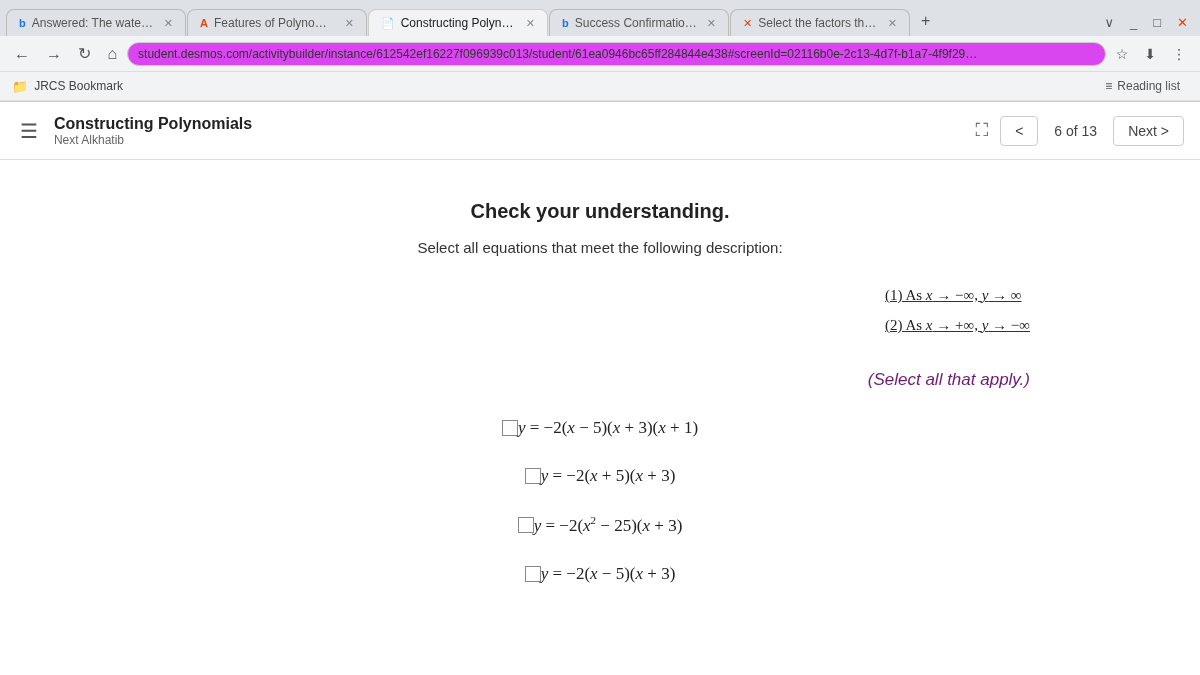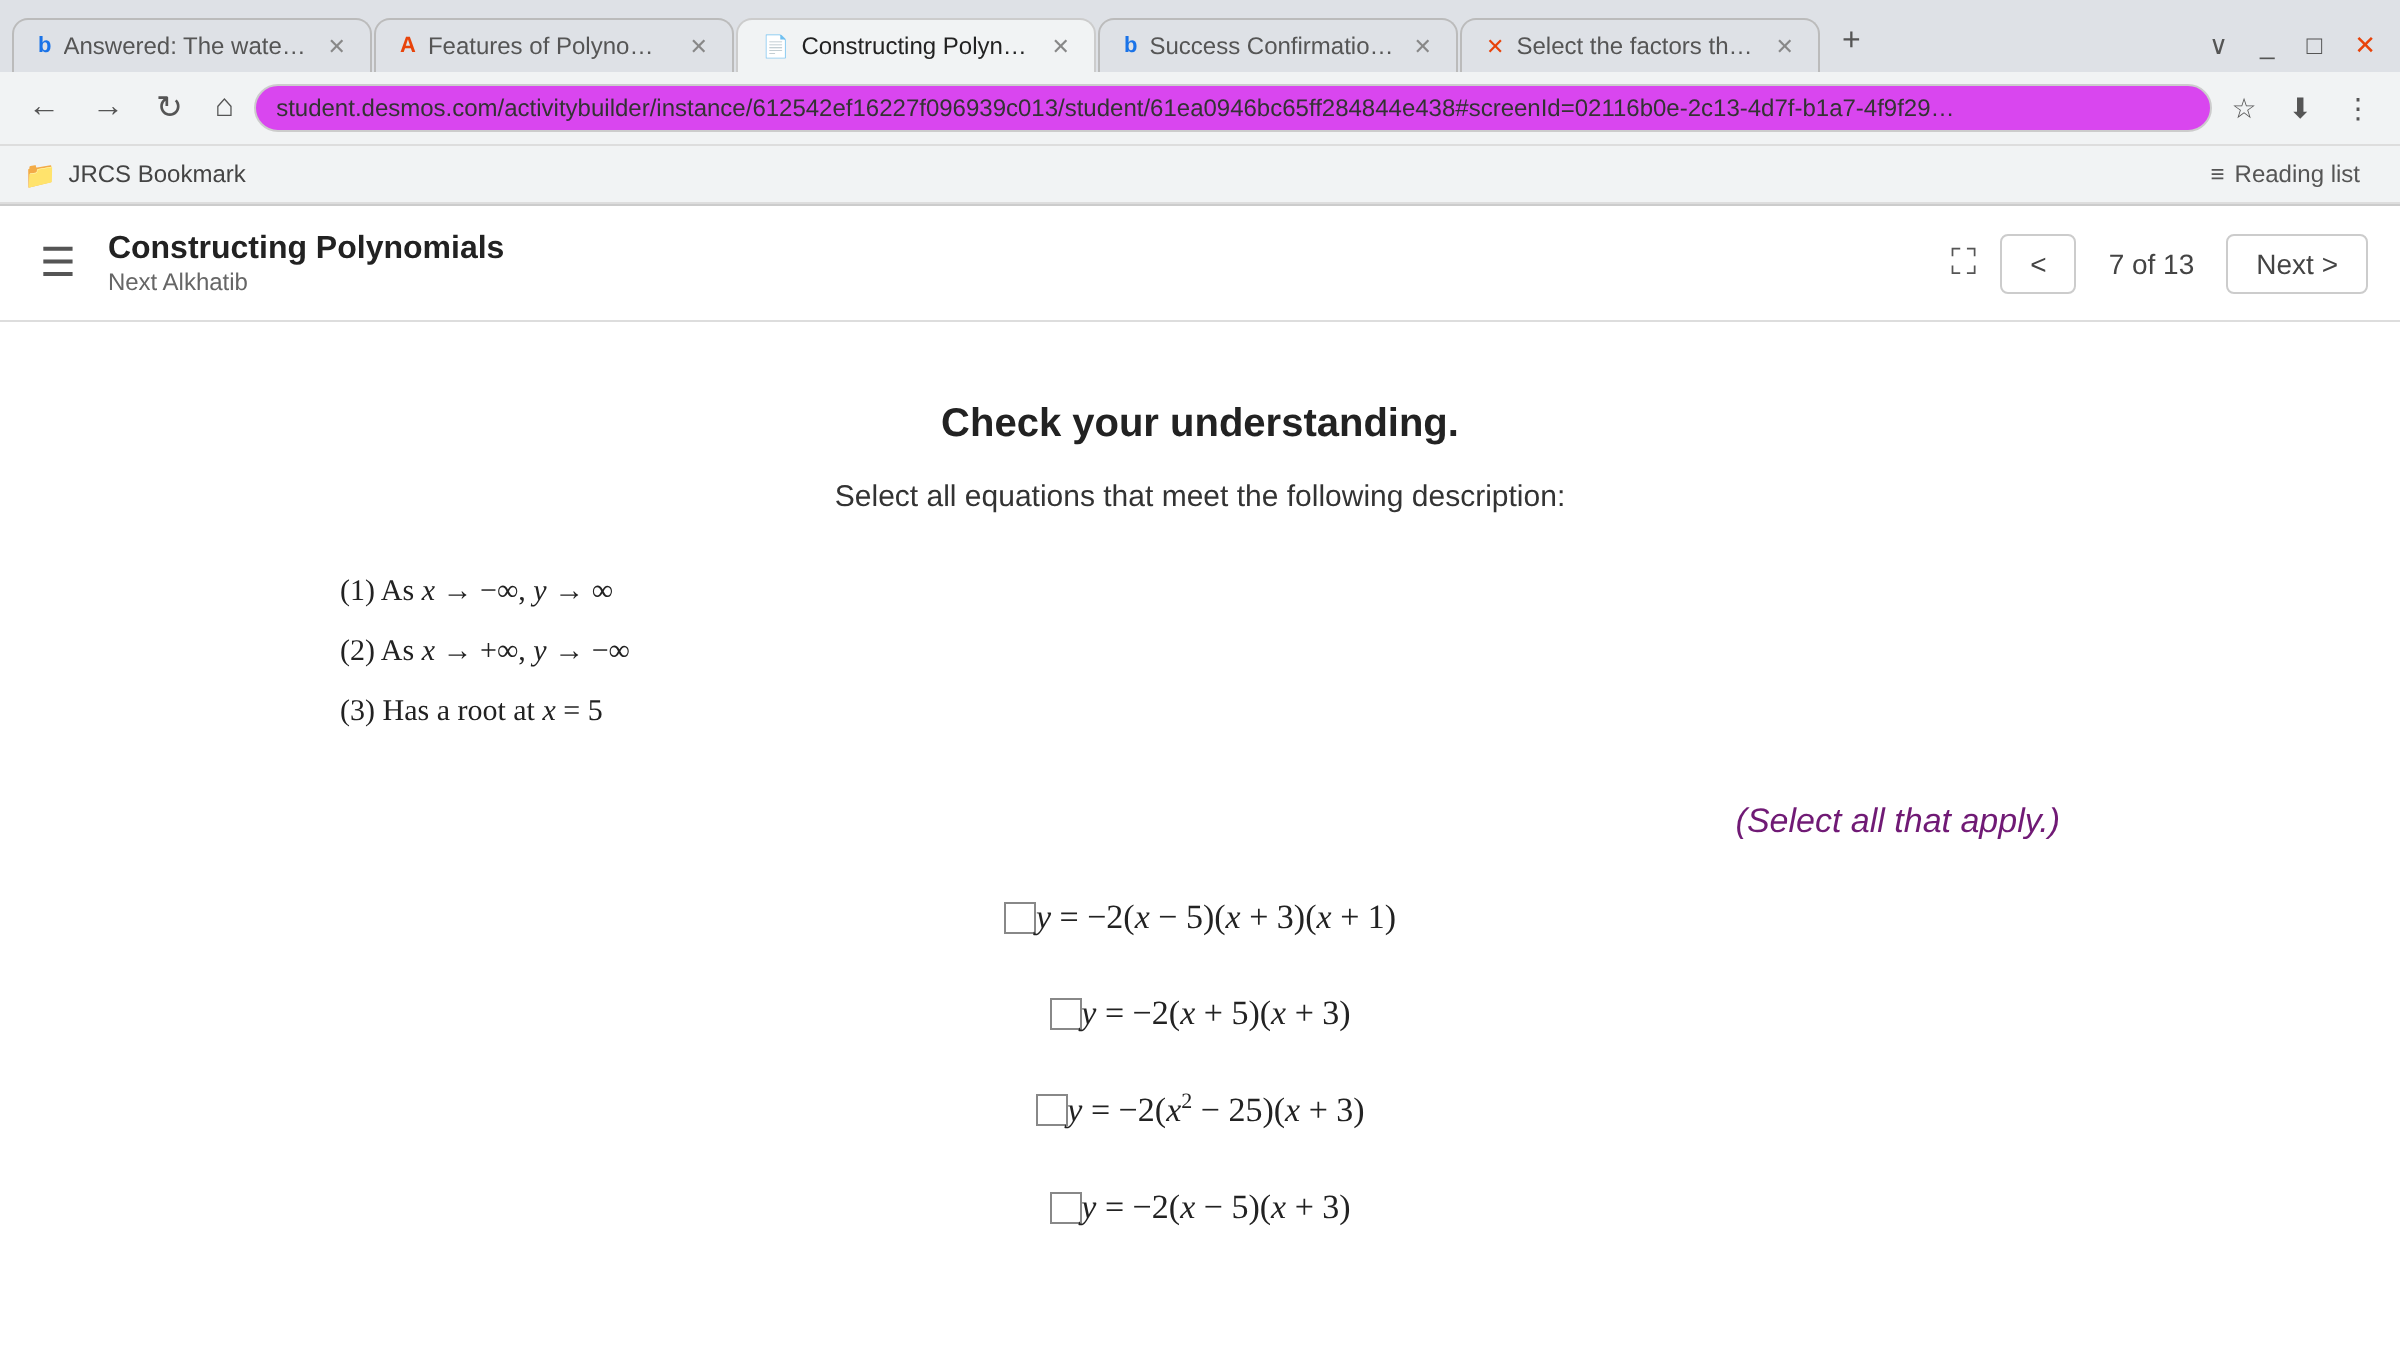--- a/index.html
+++ b/index.html
@@ -51,21 +51,21 @@
       padding: 6px 14px; cursor: pointer; font-size: 14px; color: #444;
       display: flex; align-items: center; gap: 4px;
     }
     .page-indicator { font-size: 14px; color: #444; padding: 0 8px; }
 
     
     .main-content { padding: 40px 20px; max-width: 900px; margin: 0 auto; }
     .question-title { text-align: center; font-size: 20px; font-weight: 600; color: #222; margin-bottom: 16px; }
     .question-instructions { text-align: center; font-size: 15px; color: #333; margin-bottom: 24px; }
     .conditions { font-size: 14px; color: #222; line-height: 2; margin-bottom: 20px; text-align: left; display: inline-block; }
-    .conditions-wrapper { display: flex; justify-content: flex-start; margin-bottom: 10px; }
+    .conditions-wrapper { display: flex; justify-content: flex-end; margin-bottom: 10px; text-decoration: underline; }
     .select-hint { text-align: right; font-style: italic; font-size: 17px; color: #701a75; margin-bottom: 28px; }
 
     .answer-option { display: flex; align-items: center; margin-bottom: 28px; justify-content: center; }
     .answer-checkbox { width: 16px; height: 16px; border: 1.5px solid #888; background: #fff; flex-shrink: 0; cursor: pointer; }
     .answer-math { font-size: 17px; color: #222; font-family: 'Times New Roman', serif; }
 
     
     .math-text { font-family: 'Times New Roman', serif; font-size: 17px; }
     .math-text sup { font-size: 11px; vertical-align: super; }
 
@@ -148,42 +148,39 @@
     <div class="app-title">Constructing Polynomials</div>
     <div class="app-subtitle">Next Alkhatib</div>
   </div>
   <button class="expand-btn">
     <span>⛶</span>
   </button>
   <div class="nav-controls top-right-area">
     <button class="nav-prev-btn">
       <span>&lt;</span>
     </button>
-    <span class="page-indicator">7 of 13</span>
+    <span class="page-indicator">6 of 13</span>
     <button class="nav-next-btn">
       <span>Next &gt;</span>
     </button>
   </div>
 </div>
 
 <div class="main-content">
   <div class="question-title">Check your understanding.</div>
   <div class="question-instructions">Select all equations that meet the following description:</div>
 
   <div class="conditions-wrapper">
     <div class="conditions">
       <div style="font-family:'Times New Roman',serif; font-size:15px;">
         (1) As <em>x</em> → −∞, <em>y</em> → ∞
       </div>
       <div style="font-family:'Times New Roman',serif; font-size:15px;">
         (2) As <em>x</em> → +∞, <em>y</em> → −∞
       </div>
-      <div style="font-family:'Times New Roman',serif; font-size:15px;">
-        (3) Has a root at <em>x</em> = 5
-      </div>
     </div>
   </div>
 
   <div class="select-hint">(Select all that apply.)</div>
 
   <div class="answer-option">
     <div class="answer-checkbox"></div>
     <div class="answer-math math-text">
       <em>y</em> = −2(<em>x</em> − 5)(<em>x</em> + 3)(<em>x</em> + 1)
     </div>

